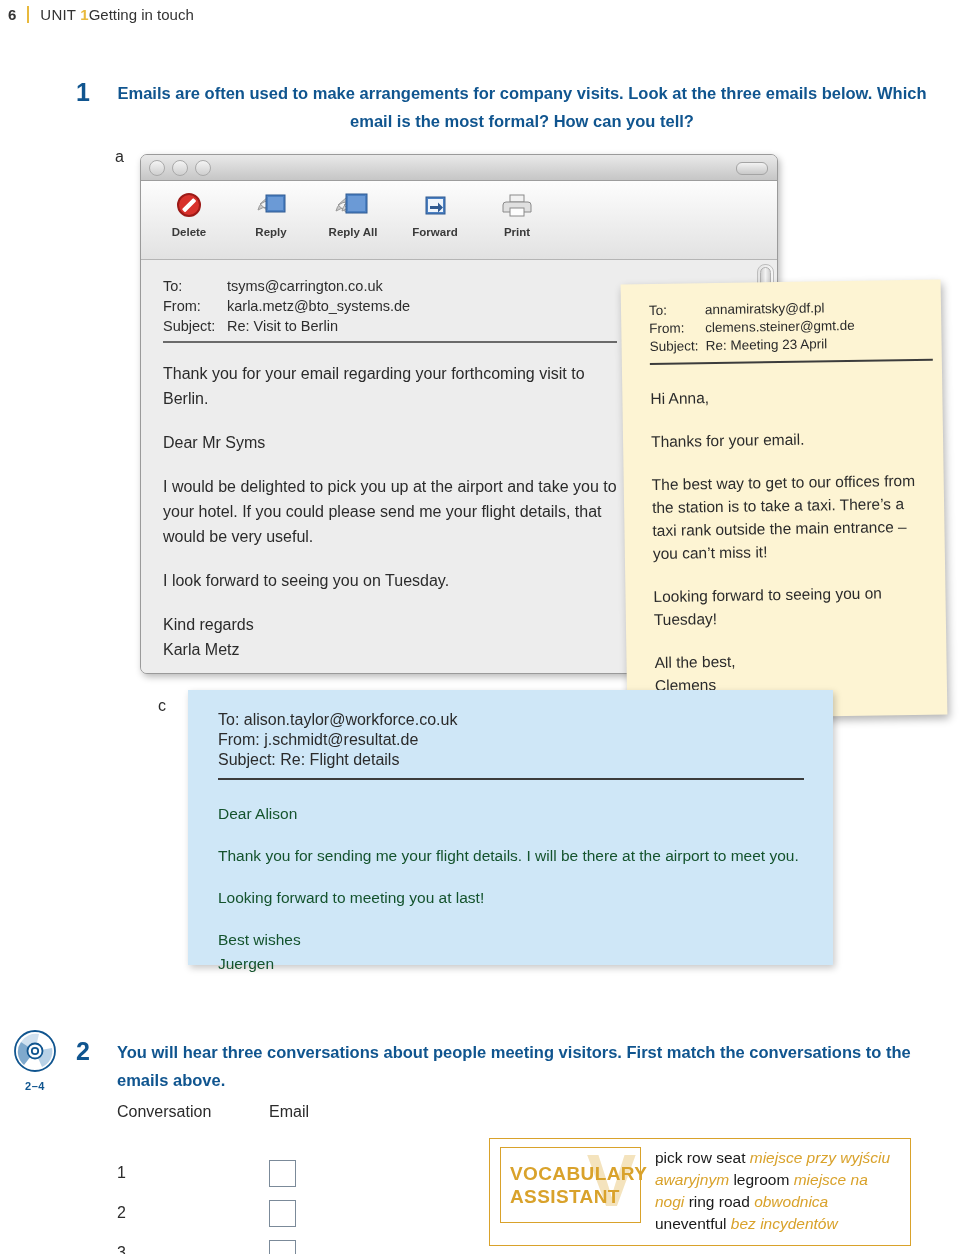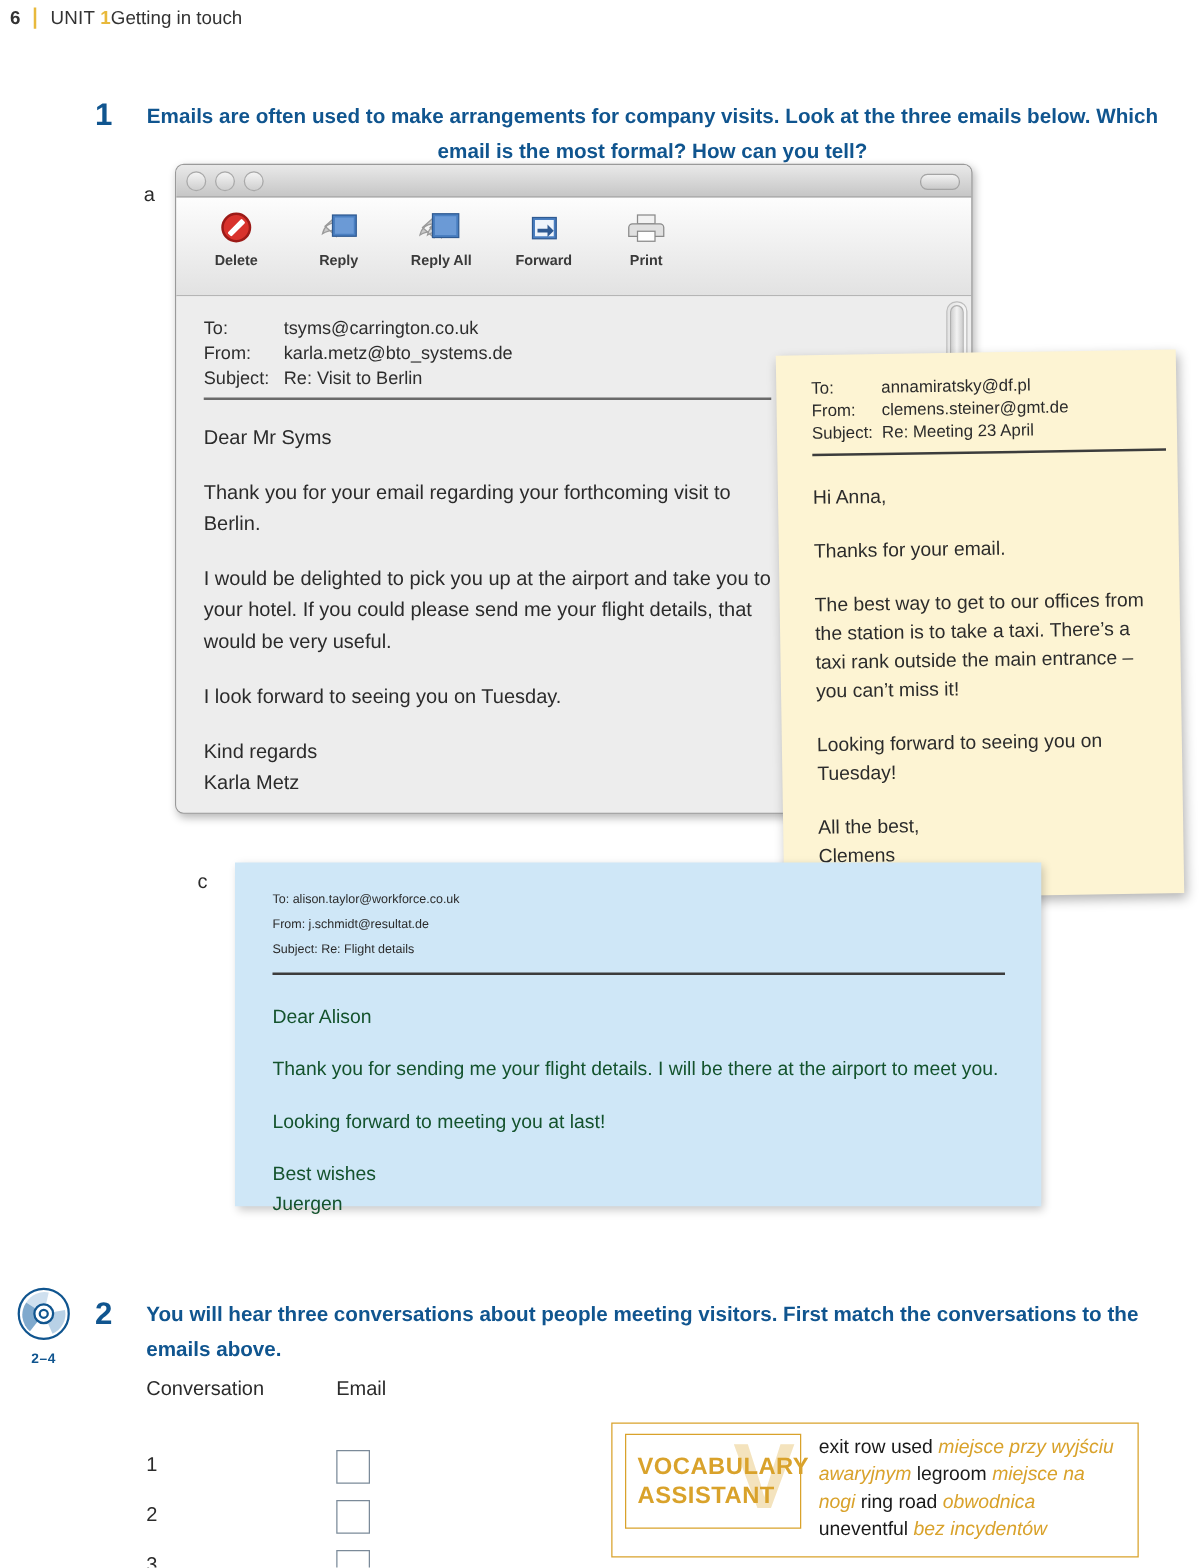--- a/index.html
+++ b/index.html
@@ -18,21 +18,21 @@
   .runhead .chap{font-size:15px;color:#333;}
 
   
   .exnum{position:absolute;font-weight:bold;color:#10558f;}
   #ex1num{left:76px;top:78px;font-size:25px;}
   #ex1text{position:absolute;left:117px;top:79px;width:810px;
     font-weight:bold;font-size:16.5px;line-height:28px;color:#10558f;text-align:center;}
   .lbl{position:absolute;font-size:16px;color:#2b2b2b;}
 
   
-  #mail-a{position:absolute;left:140px;top:131px;width:638px;height:520px;}
+  #mail-a{position:absolute;left:140px;top:154px;width:638px;height:520px;}
   .win{position:absolute;inset:0;border-radius:7px;
        box-shadow:2px 3px 7px rgba(0,0,0,.28);
        background:#ededed;overflow:hidden;border:1px solid #9a9a9a;}
   .titlebar{height:25px;
     background:linear-gradient(#e9e9e9,#c6c6c6);
     border-bottom:1px solid #9d9d9d;position:relative;}
   .tb-dots{position:absolute;left:8px;top:5px;display:flex;gap:7px;}
   .tb-dots i{display:block;width:14px;height:14px;border-radius:50%;
     background:linear-gradient(#f4f4f4,#cfcfcf);border:1px solid #a9a9a9;}
   .tb-pill{position:absolute;right:9px;top:7px;width:30px;height:11px;border-radius:6px;
@@ -61,21 +61,21 @@
   #mail-b .hdr-table{font-size:13.5px;line-height:18px;color:#2b2b2b;}
   #mail-b .hdr-row .k{width:56px;}
   #mail-b .hline{width:283px;height:2px;background:#3c3c3c;margin-top:7px;}
   .body-b{margin-top:22px;font-size:15.5px;line-height:23px;color:#2b2b2b;}
   .body-b p{margin:0 0 20px 0;}
 
   
   #mail-c{position:absolute;left:188px;top:690px;width:645px;height:275px;
     background:#cfe7f7;box-shadow:2px 3px 7px rgba(0,0,0,.22);
     padding:20px 0 0 30px;box-sizing:border-box;}
-  #mail-c .hdr-table{font-size:10px;line-height:20px;color:#2b2b2b;}
+  #mail-c .hdr-table{font-size:16px;line-height:20px;color:#2b2b2b;}
   #mail-c .hline{width:586px;height:1.6px;background:#3c3c3c;margin-top:8px;}
   .body-c{margin-top:22px;font-size:15.5px;line-height:24px;color:#14532d;width:600px;}
   .body-c p{margin:0 0 18px 0;}
 
   
   #cd{position:absolute;left:12px;top:1028px;width:46px;text-align:center;}
   #cdcap{font-size:11px;font-weight:bold;color:#10558f;letter-spacing:.5px;margin-top:2px;}
   #ex2num{left:76px;top:1037px;font-size:25px;}
   #ex2text{position:absolute;left:117px;top:1038px;width:810px;
     font-weight:bold;font-size:16.5px;line-height:28px;color:#10558f;}
@@ -203,22 +203,22 @@
           <span>karla.metz@bto_systems.de</span>
         </div>
         <div class="hdr-row">
           <span class="k">Subject:</span>
           <span>Re: Visit to Berlin</span>
         </div>
       </div>
       <div class="hline"></div>
 
       <div class="body-a">
+        <p>Thank you for your email regarding your forthcoming visit to Berlin.</p>
         <p>Dear Mr Syms</p>
-        <p>Thank you for your email regarding your forthcoming visit to Berlin.</p>
         <p>I would be delighted to pick you up at the airport and take you to your hotel. If you could please send me your flight details, that would be very useful.</p>
         <p>I look forward to seeing you on Tuesday.</p>
         <p style="margin-bottom:0">Kind regards</p>
         <p style="margin-bottom:0">Karla Metz</p>
       </div>
 
     </div>
   </div>
 </div>
 
@@ -302,21 +302,21 @@
   </div>
 </div>
 
 <div id="vocab">
   <div class="badge">
     <div class="wm">V</div>
     <span>VOCABULARY</span>
     <span>ASSISTANT</span>
   </div>
   <div class="terms">
-    <span>exit row used</span>
+    <span>pick row seat</span>
     <i>miejsce przy wyjściu awaryjnym</i>
     <span>legroom</span>
     <i>miejsce na nogi</i>
     <span>ring road</span>
     <i>obwodnica</i>
     <span>uneventful</span>
     <i>bez incydentów</i>
   </div>
 </div>
 

